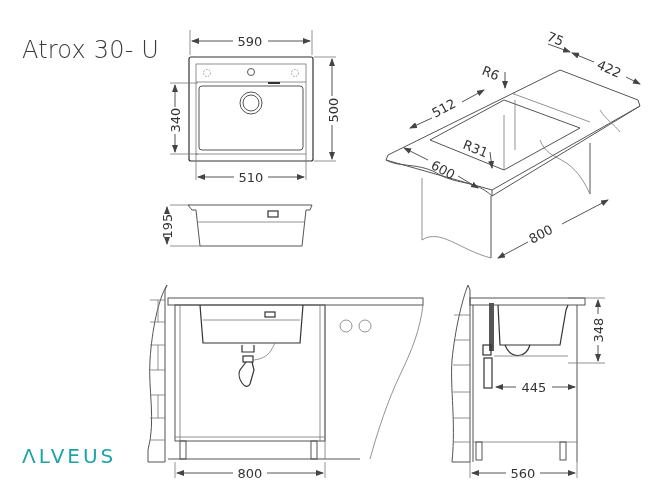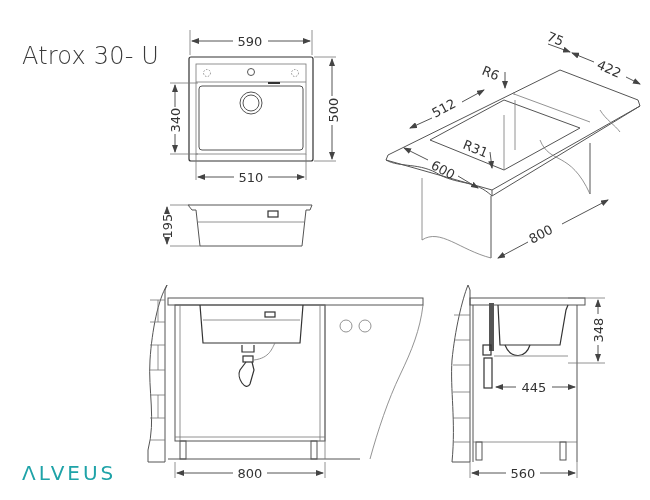--- a/index.html
+++ b/index.html
@@ -1,19 +1,19 @@
 <!DOCTYPE html>
 <html><head>
   <meta charset="utf-8">
   <style>
     html, body { margin: 0; padding: 0; background: #ffffff; }
     body { width: 650px; height: 500px; overflow: hidden; position: relative; font-family: "DejaVu Sans", sans-serif; }
     #canvas { position: absolute; left: 0; top: 0; width: 650px; height: 500px; }
-    .title { position: absolute; left: 22px; top: 42px; font-family: "DejaVu Sans", sans-serif; font-size: 24px; font-weight: 300; color: #3a3a3a; letter-spacing: 0.2px; }
-    .logo { position: absolute; left: 22px; top: 461px; font-family: "DejaVu Sans", sans-serif; font-size: 20px; color: #1fa3a8; letter-spacing: 3px; font-weight: 400; }
+    .title { position: absolute; left: 22px; top: 36px; font-family: "DejaVu Sans", sans-serif; font-size: 24px; font-weight: 300; color: #3a3a3a; letter-spacing: 0.2px; }
+    .logo { position: absolute; left: 22px; top: 444px; font-family: "DejaVu Sans", sans-serif; font-size: 20px; color: #1fa3a8; letter-spacing: 3px; font-weight: 400; }
     svg text { font-family: "DejaVu Sans", sans-serif; fill: #333; }
     .dim { font-size: 13px; }
     .ln { stroke: #555; fill: none; stroke-width: 1; }
     .lnt { stroke: #777; fill: none; stroke-width: 0.8; }
     .lnk { stroke: #333; fill: none; stroke-width: 1.2; }
   </style>
 </head>
 <body>
 
 <div class="title">Atrox 30- U</div>

